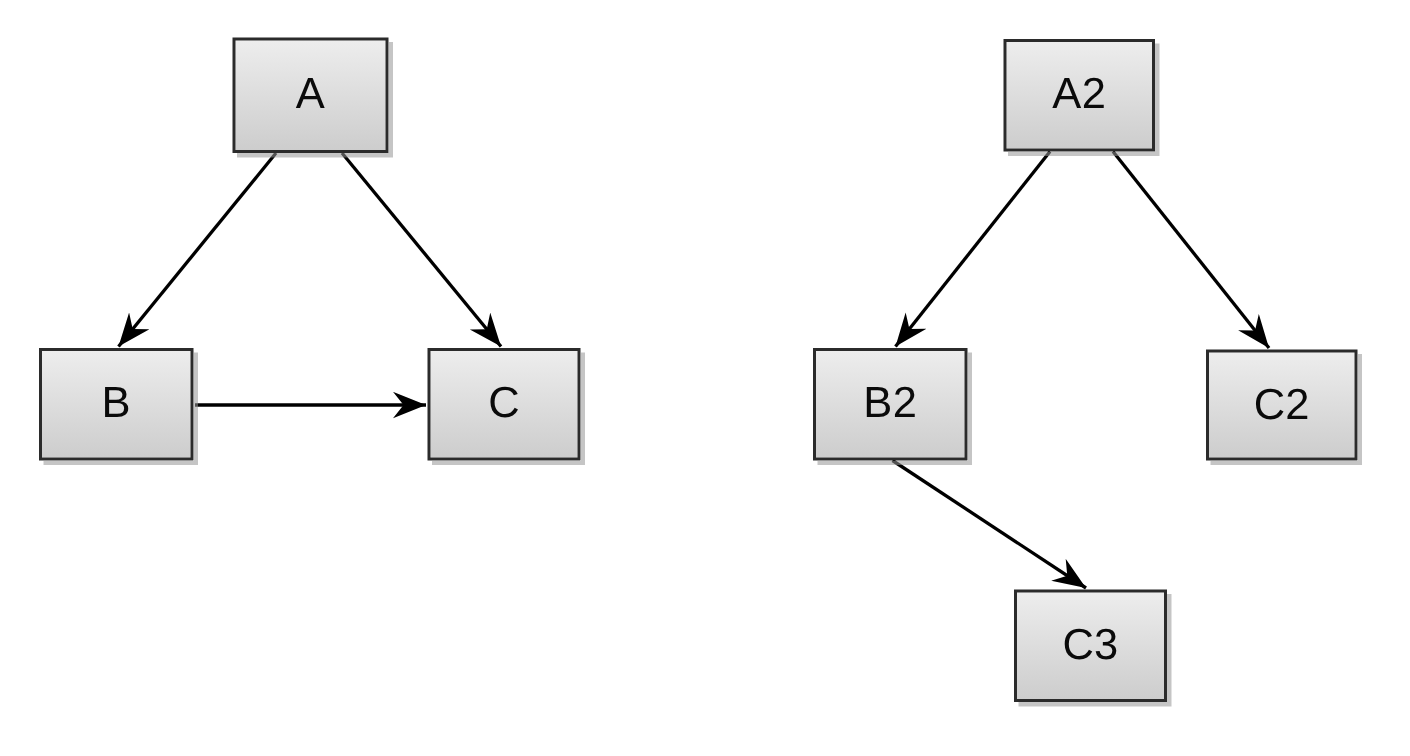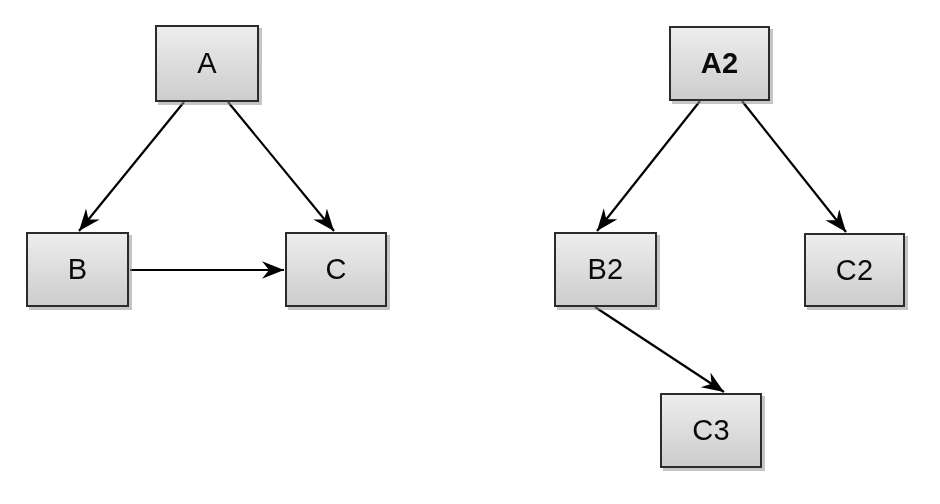--- a/index.html
+++ b/index.html
@@ -71,27 +71,27 @@
   <div id="node-layer">
       <div class="node" style="left: 155px; top: 25px; width: 104px; height: 77px; border-color: rgb(43, 43, 43); background: linear-gradient(rgb(237, 237, 237) 0%, rgb(205, 205, 205) 100%);">
         <span class="node-label" style="color: rgb(10, 10, 10);">A</span>
       </div>
       <div class="node" style="left: 26px; top: 232px; width: 103px; height: 75px; border-color: rgb(43, 43, 43); background: linear-gradient(rgb(237, 237, 237) 0%, rgb(205, 205, 205) 100%);">
         <span class="node-label" style="color: rgb(10, 10, 10);">B</span>
       </div>
       <div class="node" style="left: 285px; top: 232px; width: 102px; height: 75px; border-color: rgb(43, 43, 43); background: linear-gradient(rgb(237, 237, 237) 0%, rgb(205, 205, 205) 100%);">
         <span class="node-label" style="color: rgb(10, 10, 10);">C</span>
       </div>
-      <div class="node" style="left: 669px; top: 26px; width: 101px; height: 75px; border-color: rgb(43, 43, 43); background: linear-gradient(rgb(237, 237, 237) 0%, rgb(205, 205, 205) 100%); font-weight: bold;">
+      <div class="node" style="left: 669px; top: 26px; width: 101px; height: 75px; border-color: rgb(43, 43, 43); background: linear-gradient(rgb(237, 237, 237) 0%, rgb(205, 205, 205) 100%);">
         <span class="node-label" style="color: rgb(10, 10, 10);">A2</span>
       </div>
-      <div class="node" style="left: 542px; top: 232px; width: 103px; height: 75px; border-color: rgb(43, 43, 43); background: linear-gradient(rgb(237, 237, 237) 0%, rgb(205, 205, 205) 100%); margin-left: 12px;">
+      <div class="node" style="left: 542px; top: 232px; width: 103px; height: 75px; border-color: rgb(43, 43, 43); background: linear-gradient(rgb(237, 237, 237) 0%, rgb(205, 205, 205) 100%);">
         <span class="node-label" style="color: rgb(10, 10, 10);">B2</span>
       </div>
       <div class="node" style="left: 804px; top: 233px; width: 101px; height: 74px; border-color: rgb(43, 43, 43); background: linear-gradient(rgb(237, 237, 237) 0%, rgb(205, 205, 205) 100%);">
         <span class="node-label" style="color: rgb(10, 10, 10);">C2</span>
       </div>
-      <div class="node" style="left: 660px; top: 393px; width: 102px; height: 75px; border-color: rgb(43, 43, 43); background: linear-gradient(rgb(237, 237, 237) 0%, rgb(205, 205, 205) 100%);">
+      <div class="node" style="left: 676px; top: 393px; width: 102px; height: 75px; border-color: rgb(43, 43, 43); background: linear-gradient(rgb(237, 237, 237) 0%, rgb(205, 205, 205) 100%);">
         <span class="node-label" style="color: rgb(10, 10, 10);">C3</span>
       </div>
     </div>
 
 </div>
 
 </body></html>

